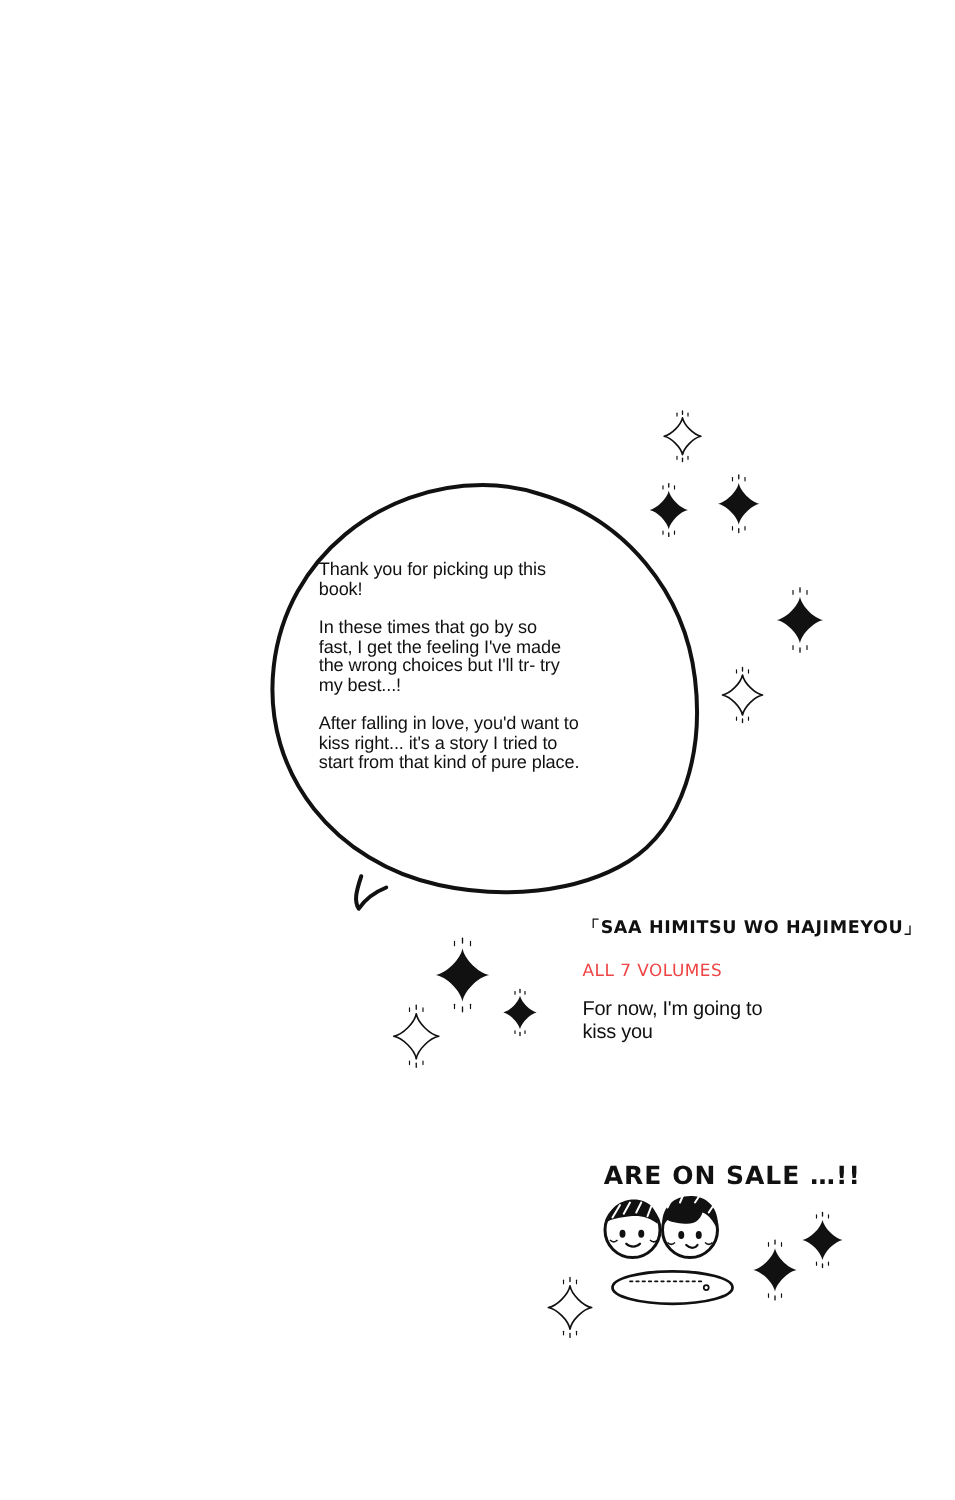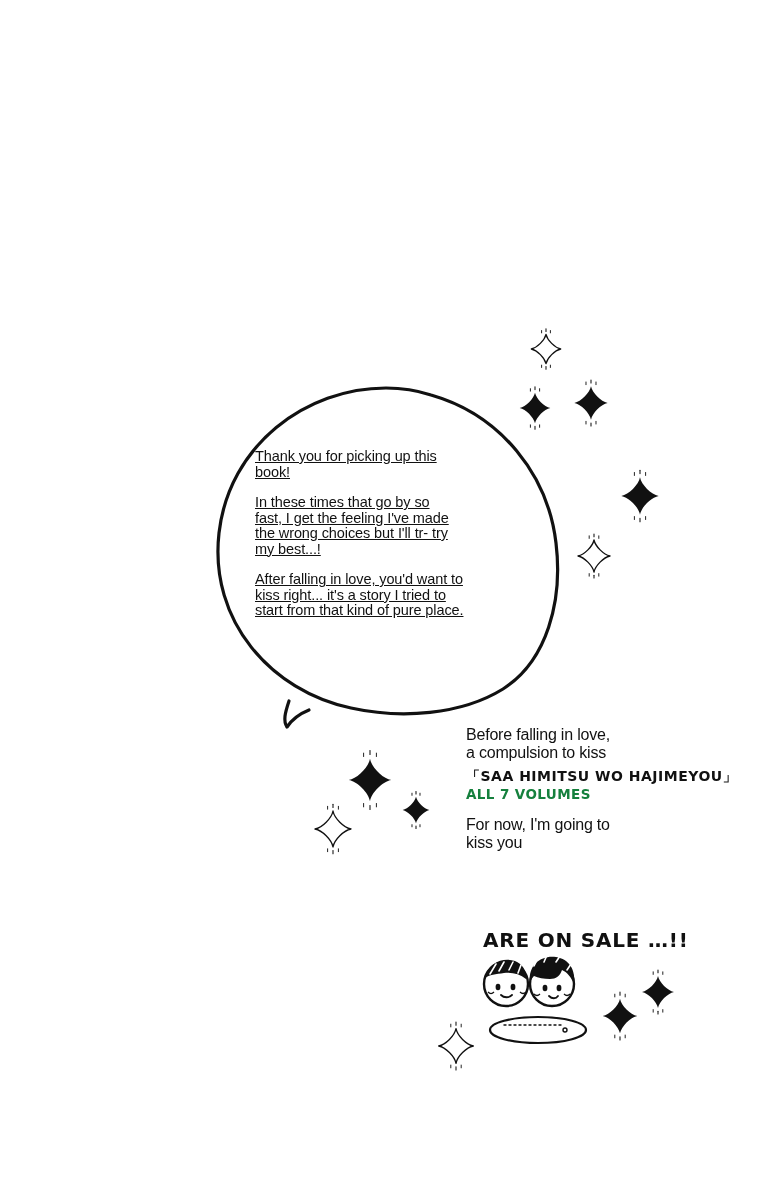--- a/index.html
+++ b/index.html
@@ -44,21 +44,20 @@
     color: #111;
     white-space: nowrap;
   }
   .bl-para {
     font-family: "Liberation Sans", sans-serif;
     font-size: 14.5px;
     line-height: 15.5px;
     color: #111;
     margin-top: 15px;
     letter-spacing: -0.1px;
-    text-decoration: underline;
   }
   .bl-para.first { margin-top: 18px; }
 
   
   #blurbs {
     position: absolute;
     left: 466px;
     top: 726px;
     width: 260px;
   }
@@ -75,23 +74,23 @@
     letter-spacing: 0.5px;
     font-weight: 600;
     color: #111;
     margin-top: 7px;
     white-space: nowrap;
   }
   .volumes {
     font-family: "DejaVu Sans", sans-serif;
     font-size: 13.5px;
     letter-spacing: 0.4px;
-    font-weight: 700;
-    color: #15803d;
-    margin-top: 0;
+    font-weight: 400;
+    color: #ef4444;
+    margin-top: 18px;
   }
   .gap { height: 14px; }
 
   #onsale {
     position: absolute;
     left: 483px;
     top: 928px;
     font-family: "DejaVu Sans", sans-serif;
     font-size: 20px;
     font-weight: 700;
@@ -256,22 +255,20 @@
 my best...!</div>
     <div class="bl-para" style="white-space: pre-line;">After falling in love, you'd want to
 kiss right... it's a story I tried to
 start from that kind of pure place.</div>
   </div>
 </div>
 
 <div id="blurbs">
 
   <div>
-    <div class="blurb-line" style="white-space: pre-line;">Before falling in love,
-a compulsion to kiss</div>
     <div class="title-jp">「SAA HIMITSU WO HAJIMEYOU」</div>
     <div class="volumes">ALL 7 VOLUMES</div>
   </div>
 
   <div class="gap"></div>
 
   <div>
     <div class="blurb-line" style="white-space: pre-line;">For now, I'm going to
 kiss you</div>
   </div>

